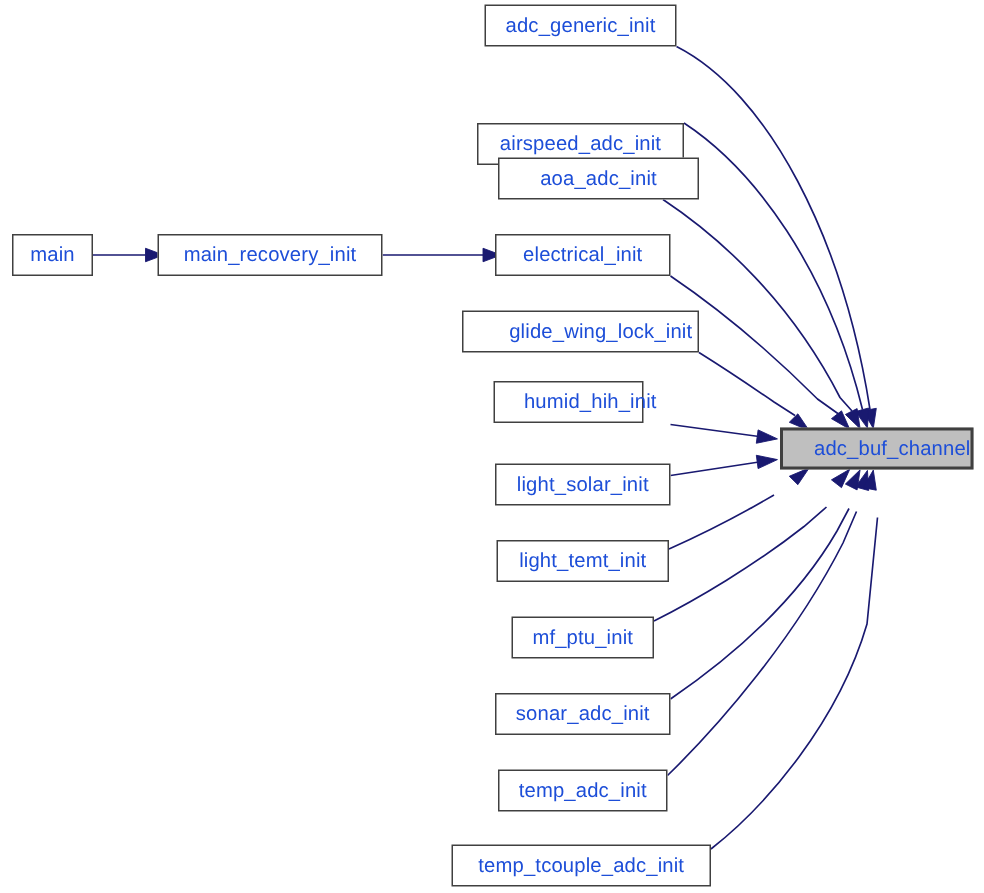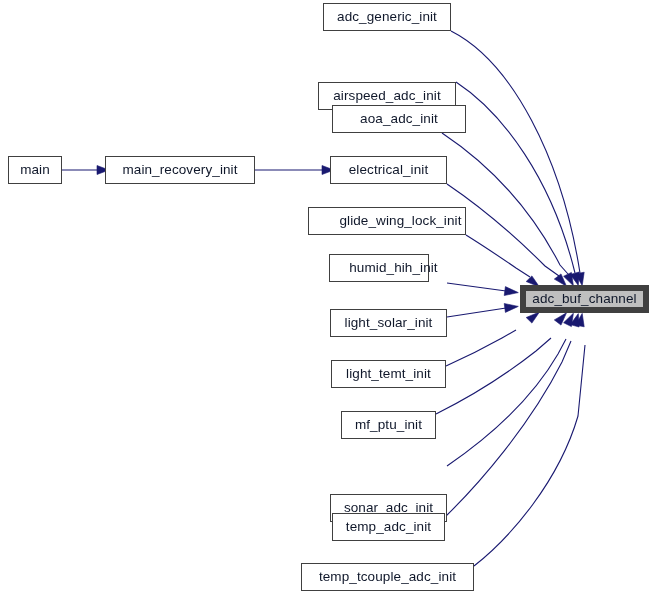--- a/index.html
+++ b/index.html
@@ -28,27 +28,28 @@
     border: 1px solid #404040;
     background: #ffffff;
     display: flex;
     align-items: center;
     justify-content: center;
     height: 28px;
     cursor: default;
   }
   .node-box.target-node {
     background: #bfbfbf;
-    border: 6px solid #000000;
+    border: 2px solid #000000;
+    justify-content: flex-end;
   }
   .node-label {
     font-family: "Liberation Sans", sans-serif;
     font-size: 13.5px;
     line-height: 14px;
-    color: #0f172a;
+    color: #1d4ed8;
     white-space: nowrap;
     letter-spacing: 0.1px;
   }
   .edge-path {
     fill: none;
     stroke: #191970;
     stroke-width: 1.1;
   }
   .edge-head {
     fill: #191970;
@@ -121,21 +122,21 @@
       </div>
       <div class="node-box" style="left: 330px; top: 309px; width: 117px; height: 28px; border-color: rgb(64, 64, 64); background: rgb(255, 255, 255);">
         <span class="node-label">light_solar_init</span>
       </div>
       <div class="node-box" style="left: 331px; top: 360px; width: 115px; height: 28px; border-color: rgb(64, 64, 64); background: rgb(255, 255, 255);">
         <span class="node-label">light_temt_init</span>
       </div>
       <div class="node-box" style="left: 341px; top: 411px; width: 95px; height: 28px; border-color: rgb(64, 64, 64); background: rgb(255, 255, 255);">
         <span class="node-label">mf_ptu_init</span>
       </div>
-      <div class="node-box" style="left: 330px; top: 462px; width: 117px; height: 28px; border-color: rgb(64, 64, 64); background: rgb(255, 255, 255); margin-top: 32px;">
+      <div class="node-box" style="left: 330px; top: 462px; width: 117px; height: 28px; border-color: rgb(64, 64, 64); background: rgb(255, 255, 255);">
         <span class="node-label">sonar_adc_init</span>
       </div>
       <div class="node-box" style="left: 332px; top: 513px; width: 113px; height: 28px; border-color: rgb(64, 64, 64); background: rgb(255, 255, 255);">
         <span class="node-label">temp_adc_init</span>
       </div>
       <div class="node-box" style="left: 301px; top: 563px; width: 173px; height: 28px; border-color: rgb(64, 64, 64); background: rgb(255, 255, 255);">
         <span class="node-label">temp_tcouple_adc_init</span>
       </div>
       <div class="node-box target-node" style="left: 520px; top: 285px; width: 129px; height: 28px; border-color: rgb(64, 64, 64); background: rgb(191, 191, 191);">
         <span class="node-label">adc_buf_channel</span>

